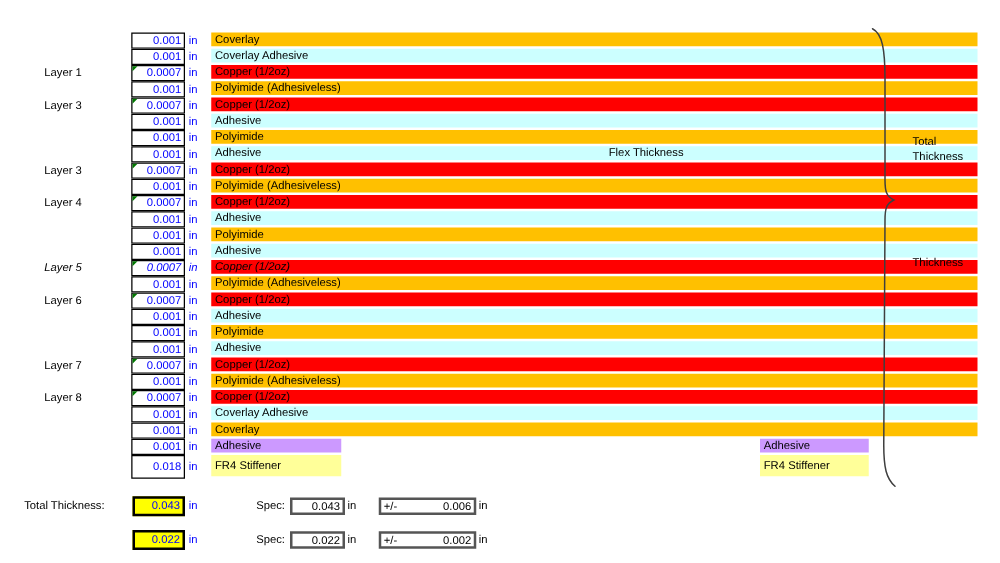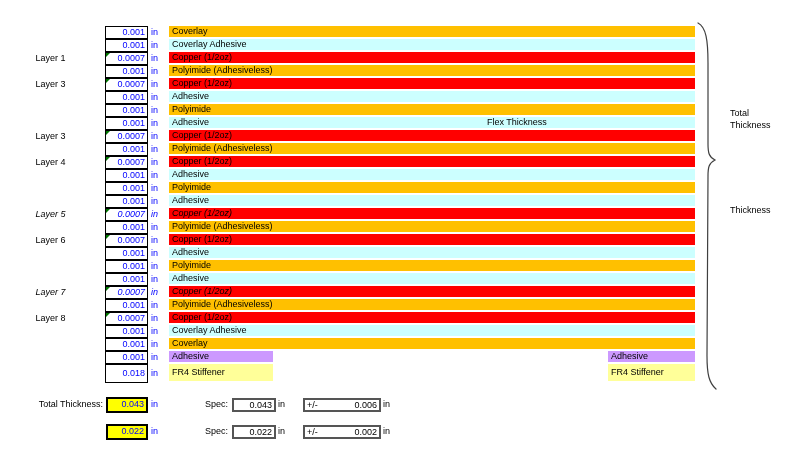--- a/index.html
+++ b/index.html
@@ -15,33 +15,33 @@
   .vbox{position:absolute;left:105px;top:0;width:43px;height:100%;
         border:1px solid #000;box-sizing:border-box;background:#fff}
   .vbox .val{display:block;text-align:right;padding-right:2px;color:#0000ff;line-height:10px}
   .tall .vbox .val{line-height:16px}
   .corner{position:absolute;left:0;top:0;width:0;height:0;
           border-top:4px solid #007700;border-right:4px solid transparent}
   .unit{position:absolute;left:151px;top:0;line-height:12px;color:#0000ff}
   .tall .unit{line-height:18px}
   .bar{position:absolute;top:0;height:11px;line-height:11px;padding-left:3px;
        box-sizing:border-box;white-space:nowrap;overflow:hidden}
-  .bar.full{left:169px;width:526px}
+  .bar.full{left:169px;width:613px}
   .bar.left{left:169px;width:104px}
   .bar.right{left:608px;width:87px}
   .tall .bar{height:17px;line-height:17px}
   .flex-note{position:absolute;left:318px;top:0}
 
   
   #brace{position:absolute;left:692px;top:18px}
   .brace-label{position:absolute;left:730px;line-height:12px;white-space:nowrap}
 
   
   .summary-row{position:absolute;left:0;width:430px;height:16px}
-  .sum-label{position:absolute;left:0;top:0;width:103px;text-align:right;line-height:15px;white-space:nowrap}
+  .sum-label{position:absolute;left:0;top:0;width:103px;text-align:center;line-height:15px;white-space:nowrap}
   .ybox{position:absolute;left:106px;top:0;width:42px;height:16px;box-sizing:border-box;
         border:2px solid #000;background:#ffff00;text-align:right;padding-right:2px;
         line-height:11px;color:#0000ff}
   .sum-unit{position:absolute;top:0;line-height:15px}
   .blue{color:#0000ff}
   .spec-label{position:absolute;left:170px;top:0;width:58px;text-align:right;line-height:15px}
   .spec-box{position:absolute;left:232px;top:1px;width:44px;height:14px;box-sizing:border-box;
             border:2px solid #555;background:#fff;text-align:right;padding-right:2px;line-height:10px}
   .tol-box{position:absolute;left:303px;top:1px;width:78px;height:14px;box-sizing:border-box;
            border:2px solid #555;background:#fff;display:flex;justify-content:space-between;
@@ -196,21 +196,21 @@
       <div class="unit">in</div>
       <div class="bar full" style="background: rgb(255, 192, 0);"><span>Polyimide</span></div>
     </div>
     <div class="srow" style="top: 273px;">
       <div class="vbox">
         <span class="val">0.001</span>
       </div>
       <div class="unit">in</div>
       <div class="bar full" style="background: rgb(204, 255, 255);"><span>Adhesive</span></div>
     </div>
-    <div class="srow" style="top: 286px; font-style: italic;">
+    <div class="srow" style="top: 286px;">
       <div class="layer-label">Layer 7</div>
       <div class="vbox">
         <div class="corner"></div>
         <span class="val">0.0007</span>
       </div>
       <div class="unit">in</div>
       <div class="bar full" style="background: rgb(255, 0, 0);"><span>Copper (1/2oz)</span></div>
     </div>
     <div class="srow" style="top: 299px;">
       <div class="vbox">

